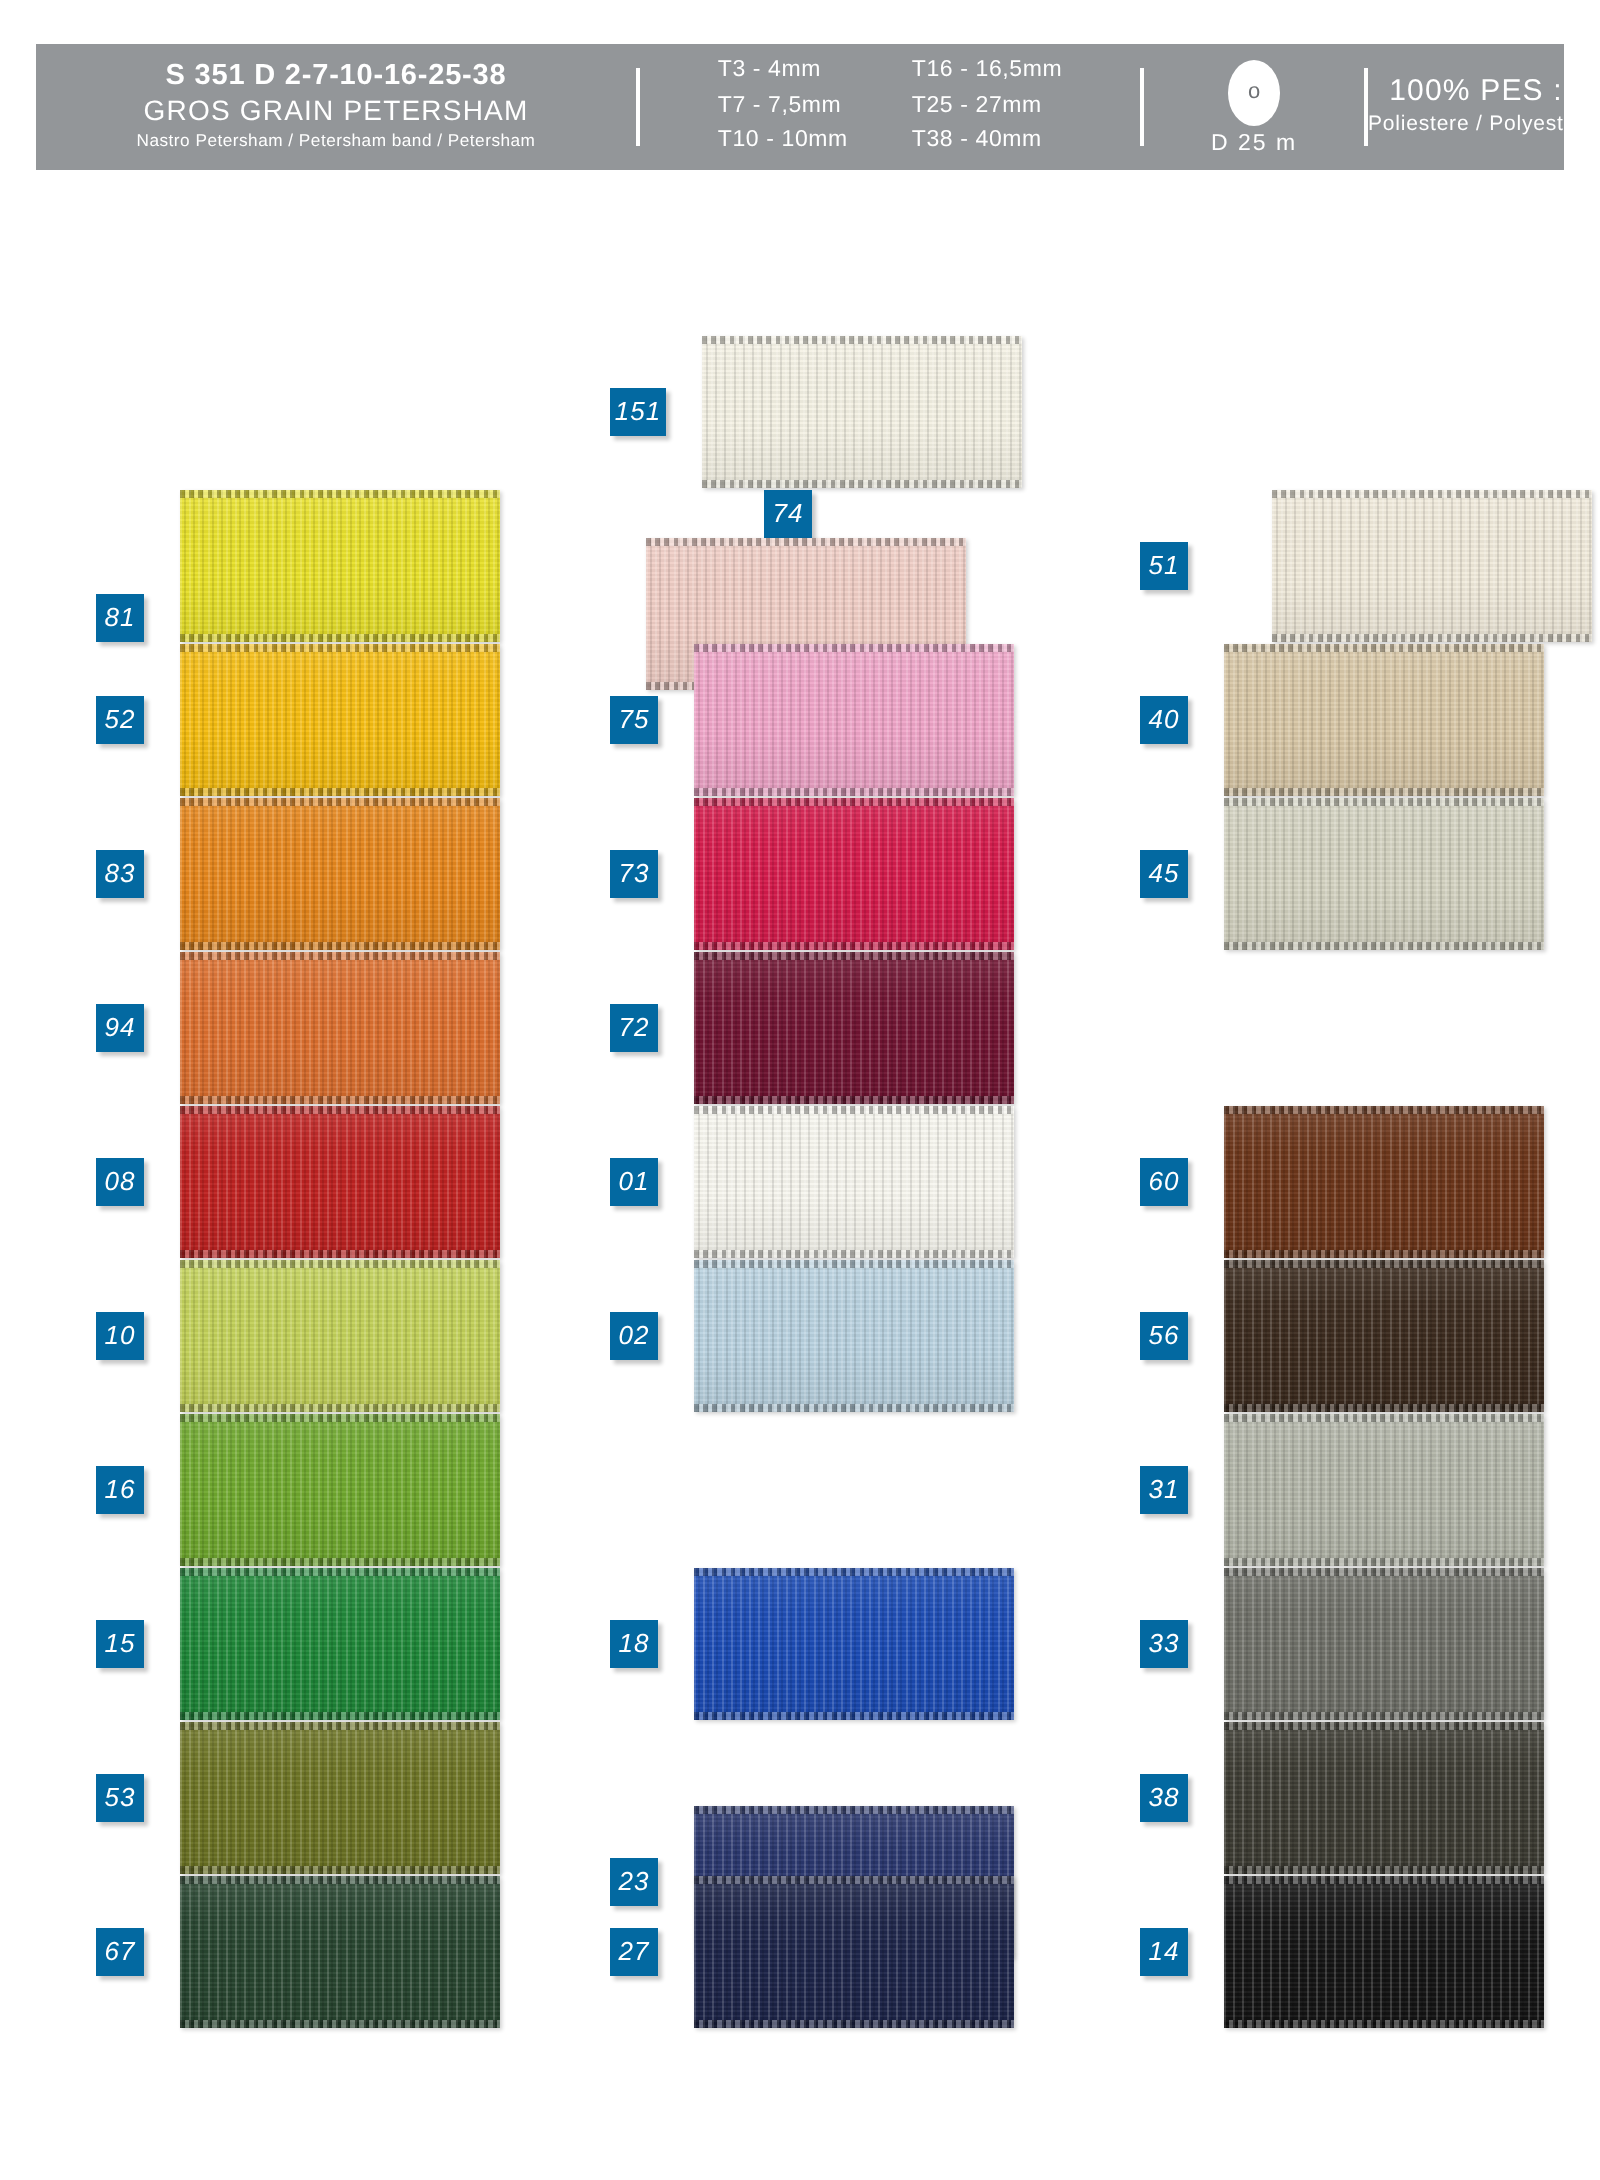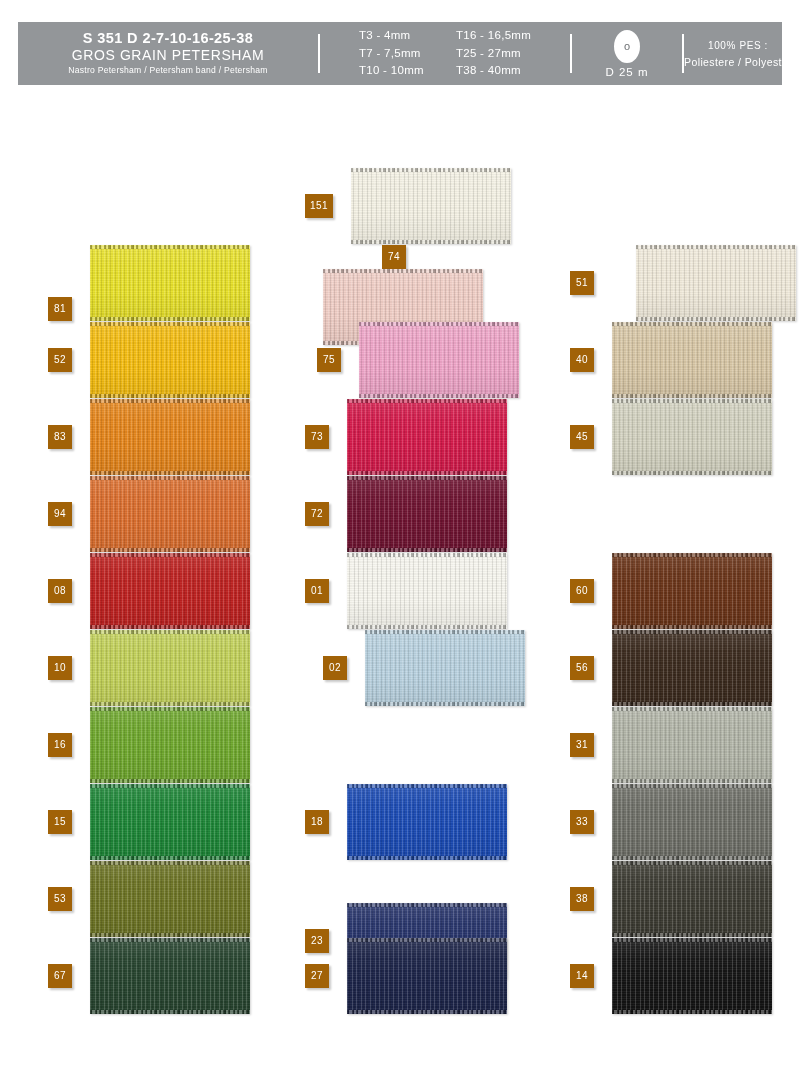--- a/index.html
+++ b/index.html
@@ -94,21 +94,21 @@
     color: #6e7174;
     line-height: 1;
   }
   #spool-length {
     font-size: 11.5px;
     letter-spacing: 1px;
     white-space: nowrap;
   }
   #hdr-compo-block { flex: 1 1 auto; }
   #composition-main {
-    font-size: 10px;
+    font-size: 15px;
     letter-spacing: 0.6px;
     line-height: 17px;
     white-space: nowrap;
   }
   #composition-sub {
     font-size: 10.5px;
     letter-spacing: 0.4px;
     line-height: 16px;
     white-space: nowrap;
     text-align: right;
@@ -124,31 +124,32 @@
   }
   .swatch-row {
     position: absolute;
     display: flex;
     align-items: center;
     height: 76px;
   }
   .code-badge {
     width: 24px;
     height: 24px;
-    background: #a16207;
+    background: #0369a1;
     color: #ffffff;
-    font-size: 10px;
+    font-size: 13px;
     letter-spacing: 0.5px;
     display: flex;
     align-items: center;
     justify-content: center;
     box-shadow: 2px 2px 2px rgba(0,0,0,0.22);
     flex: 0 0 auto;
     box-sizing: border-box;
     padding-bottom: 1px;
+    font-style: italic;
   }
   .code-badge.wide { width: 28px; }
   .ribbon {
     position: relative;
     width: 160px;
     height: 76px;
     margin-left: 18px;
     flex: 0 0 auto;
     box-shadow: 1px 1px 2px rgba(0,0,0,0.18);
   }
@@ -343,21 +344,21 @@
     </div>
     <div class="swatch-row" style="left: 305px; top: 245px; flex-direction: column;">
       <div class="code-badge">74</div>
       <div class="ribbon" style="background: rgb(240, 206, 197);">
         <div class="rib-tex"></div>
         <div class="sheen"></div>
         <div class="edge-top"></div>
         <div class="edge-bot"></div>
       </div>
     </div>
-    <div class="swatch-row" style="left: 317px; top: 322px; align-items: center;">
+    <div class="swatch-row" style="left: 305px; top: 322px; align-items: center;">
       <div class="code-badge">75</div>
       <div class="ribbon" style="background: rgb(239, 165, 200);">
         <div class="rib-tex"></div>
         <div class="sheen"></div>
         <div class="edge-top"></div>
         <div class="edge-bot"></div>
       </div>
     </div>
     <div class="swatch-row" style="left: 305px; top: 399px;">
       <div class="code-badge">73</div>
@@ -379,21 +380,21 @@
     </div>
     <div class="swatch-row" style="left: 305px; top: 553px;">
       <div class="code-badge">01</div>
       <div class="ribbon" style="background: rgb(247, 246, 238);">
         <div class="rib-tex"></div>
         <div class="sheen"></div>
         <div class="edge-top"></div>
         <div class="edge-bot"></div>
       </div>
     </div>
-    <div class="swatch-row" style="left: 305px; top: 630px; margin-left: 18px;">
+    <div class="swatch-row" style="left: 305px; top: 630px;">
       <div class="code-badge">02</div>
       <div class="ribbon" style="background: rgb(185, 210, 224);">
         <div class="rib-tex"></div>
         <div class="sheen"></div>
         <div class="edge-top"></div>
         <div class="edge-bot"></div>
       </div>
     </div>
     <div class="swatch-row" style="left: 305px; top: 784px;">
       <div class="code-badge">18</div>

